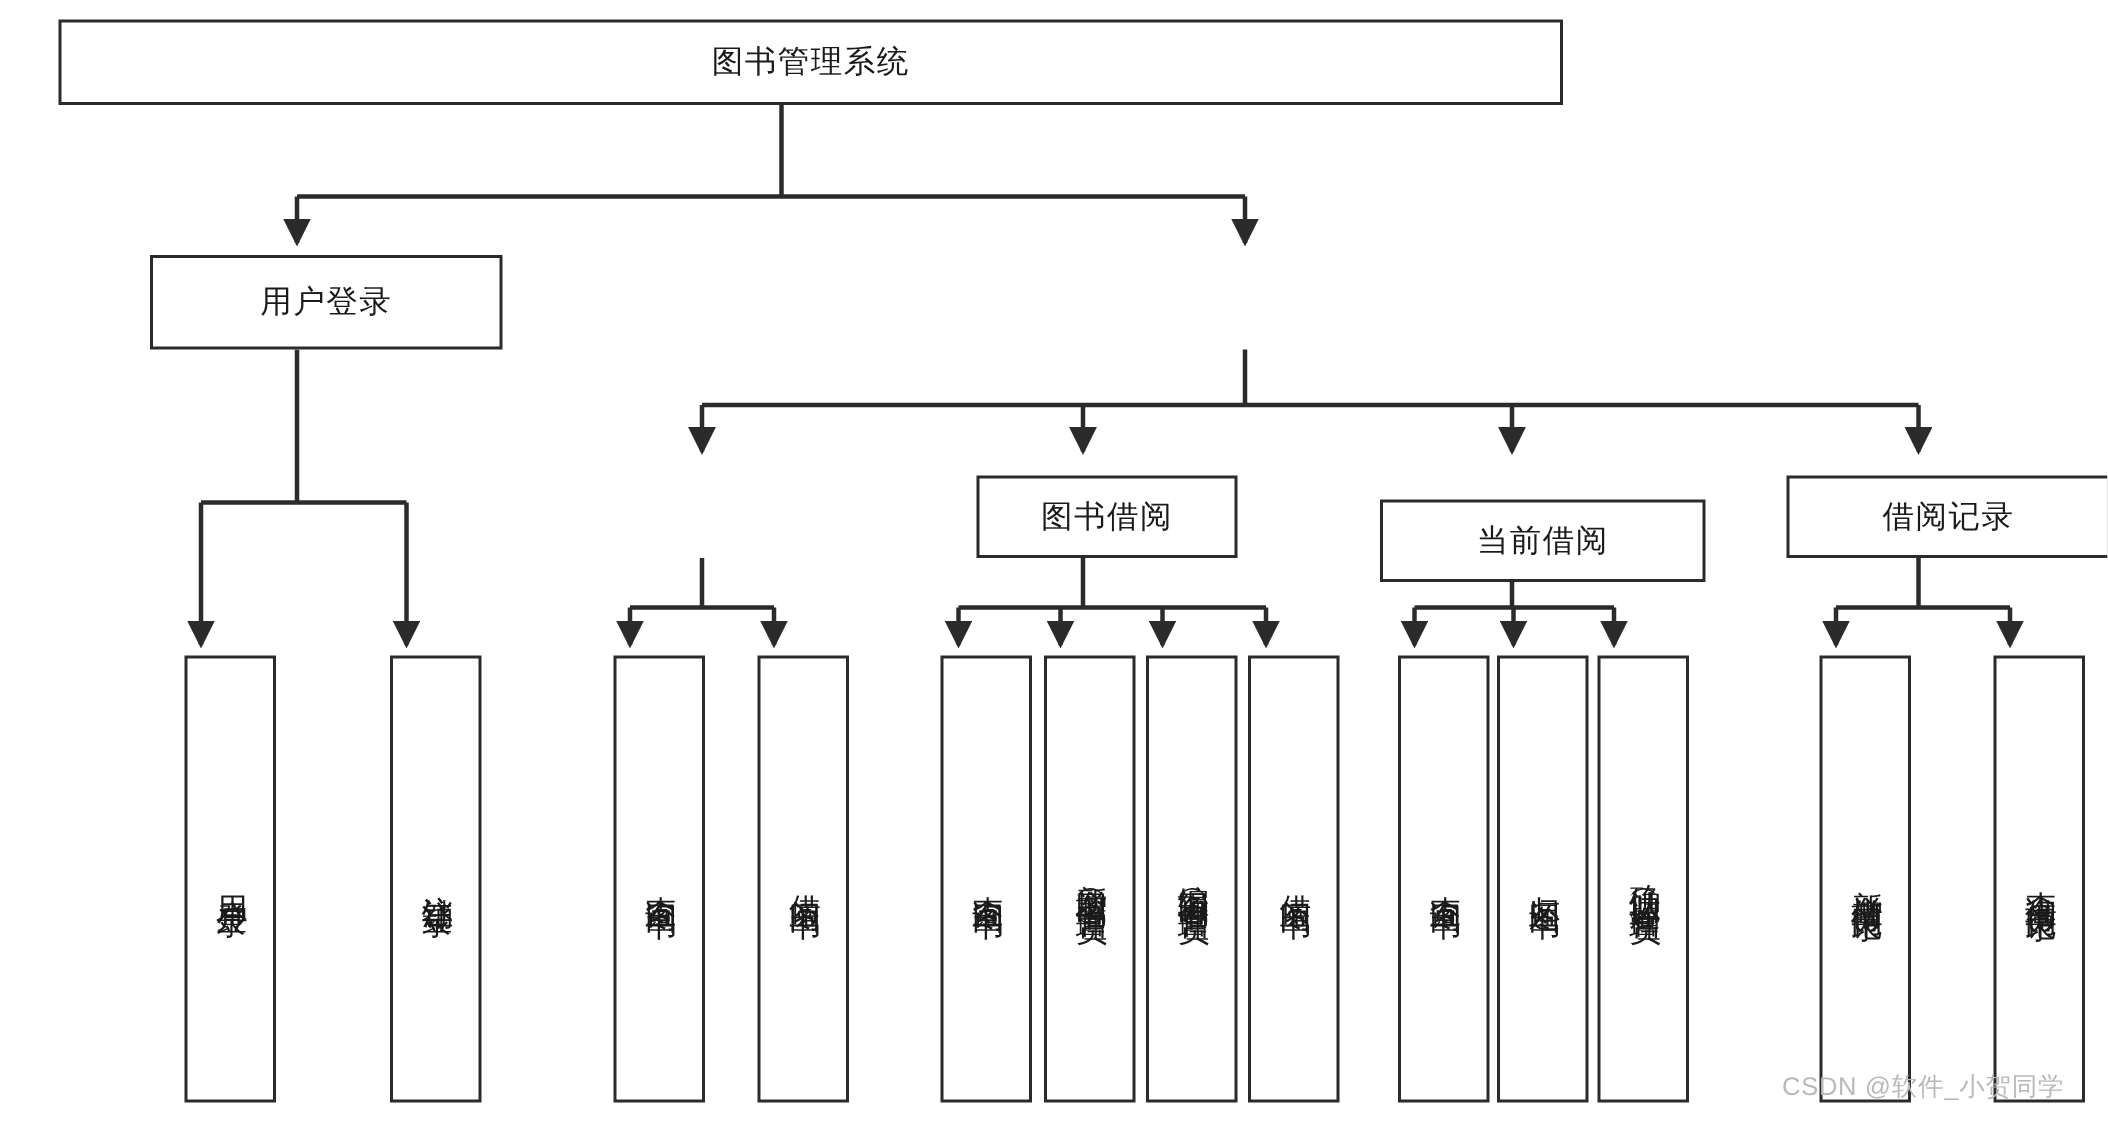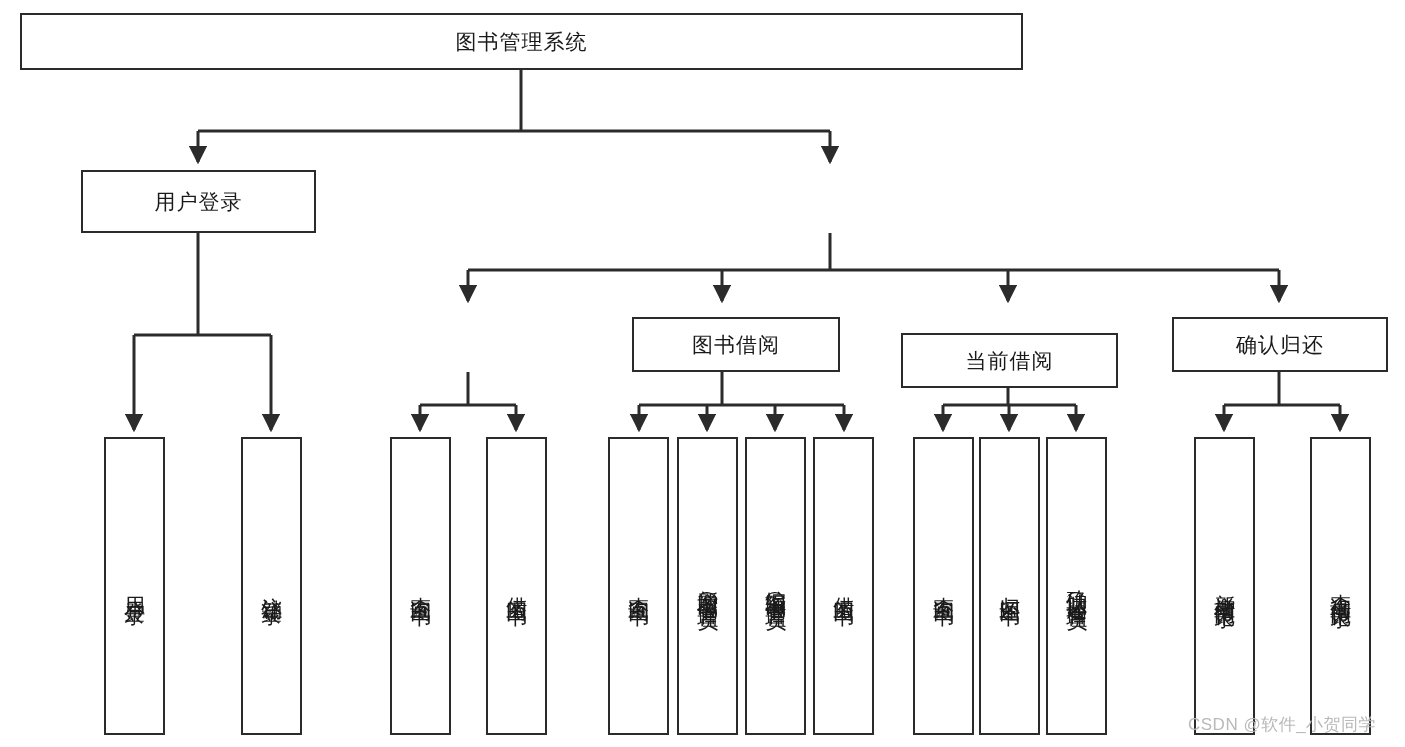--- a/index.html
+++ b/index.html
@@ -27,20 +27,21 @@
   }
   .node {
     position: absolute;
     box-sizing: border-box;
     border: 2px solid #2b2b2b;
     background: #ffffff;
     display: flex;
     align-items: center;
     justify-content: center;
     color: #1a1a1a;
+    margin-left: 19px;
   }
   .node.horiz {
     font-size: 21px;
     letter-spacing: 1px;
     line-height: 1.2;
   }
   .node.vert {
     writing-mode: vertical-rl;
     text-orientation: upright;
     font-size: 21px;
@@ -120,28 +121,28 @@
   </svg>
 
   <div class="node horiz" style="left:20px; top:13px; width:1003px; height:57px;">
     <span class="label">图书管理系统</span>
   </div>
 
   <div class="node horiz" style="left:81px; top:170px; width:235px; height:63px;">
     <span class="label">用户登录</span>
   </div>
 
-  <div class="node horiz" style="left:632px; top:317px; width:208px; height:55px;">
+  <div class="node horiz" style="left:632px; top:317px; width:174px; height:55px;">
     <span class="label">图书借阅</span>
   </div>
   <div class="node horiz" style="left:901px; top:333px; width:217px; height:55px;">
     <span class="label">当前借阅</span>
   </div>
   <div class="node horiz" style="left:1172px; top:317px; width:216px; height:55px;">
-    <span class="label">确认归还</span>
+    <span class="label">借阅记录</span>
   </div>
 
   <div class="node vert" style="left:104px; top:437px; width:61px; height:298px;">
     <span class="label">用户登录</span>
   </div>
   <div class="node vert" style="left:241px; top:437px; width:61px; height:298px;">
     <span class="label">注销登录</span>
   </div>
 
   <div class="node vert" style="left:390px; top:437px; width:61px; height:298px;">

